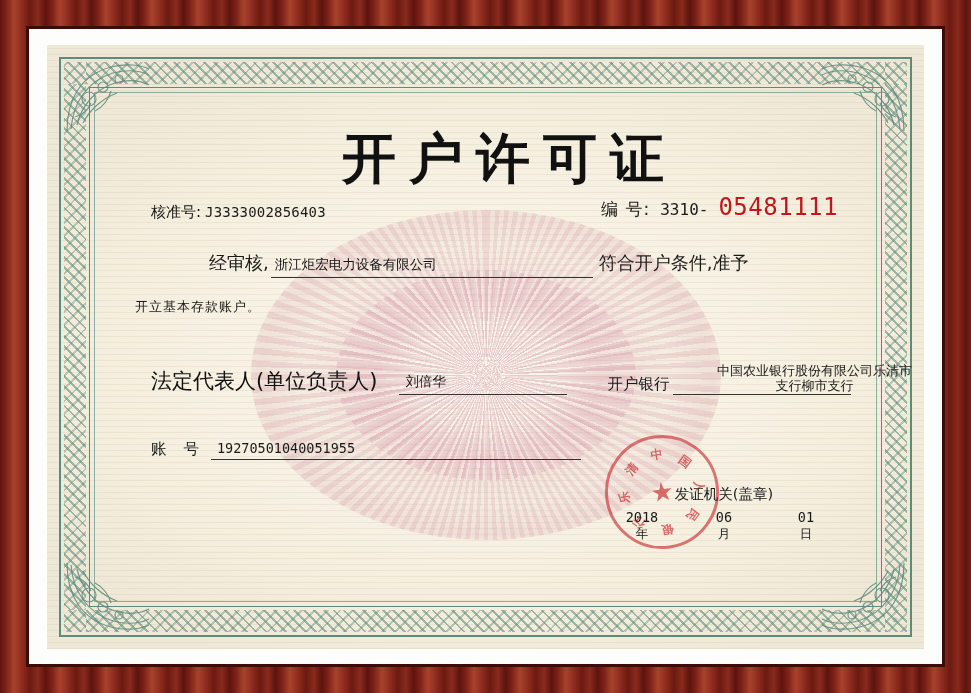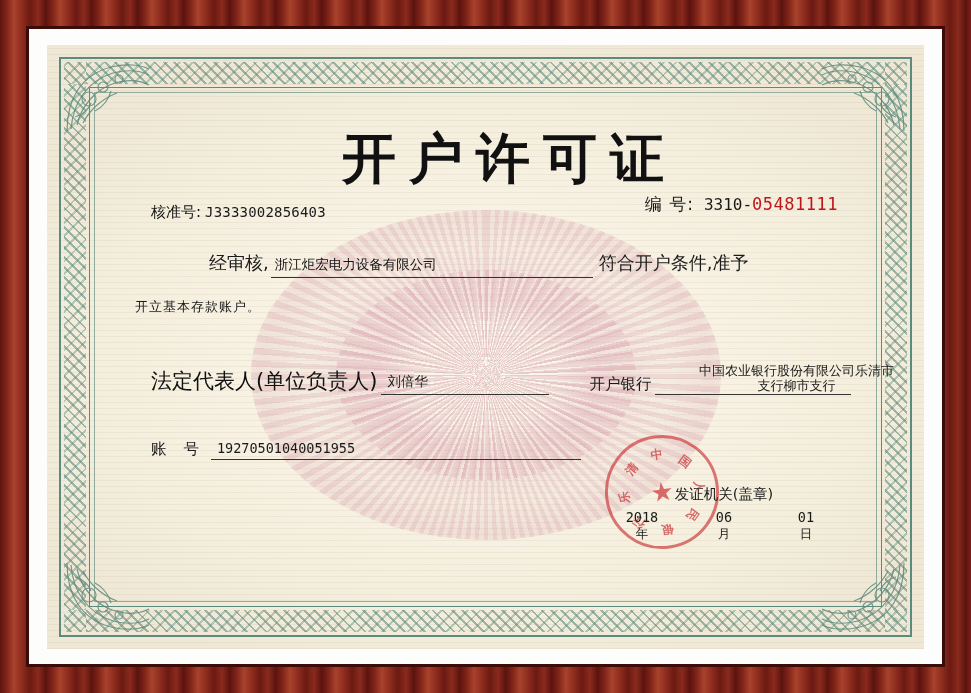--- a/index.html
+++ b/index.html
@@ -218,23 +218,23 @@
     align-items: baseline;
     font-size: 17px;
   }
   #serial-label { letter-spacing: 1px; }
   #serial-prefix {
     margin-left: 10px;
     font-family: "DejaVu Sans Mono", "Liberation Mono", monospace;
     font-size: 16px;
   }
   #serial-number {
-    margin-left: 0;
+    margin-left: 10px;
     font-family: "DejaVu Sans Mono", "Liberation Mono", monospace;
-    font-size: 17px;
+    font-size: 24px;
     color: #c0171c;
     letter-spacing: 0.5px;
   }
 
   
   #body-line1 {
     position: absolute;
     left: 116px;
     top: 206px;
     width: 700px;
@@ -273,21 +273,21 @@
     left: 104px;
     top: 322px;
     width: 700px;
     display: flex;
     align-items: flex-end;
   }
   #rep-row .lbl { font-size: 21px; }
   #rep-field {
     position: relative;
     flex: 0 0 168px;
-    margin-left: 4px;
+    margin-left: 22px;
     border-bottom: 1px solid #333;
     height: 24px;
   }
   #rep-name {
     position: absolute;
     left: 6px;
     bottom: 3px;
     font-size: 13.5px;
   }
   #bank-label {

